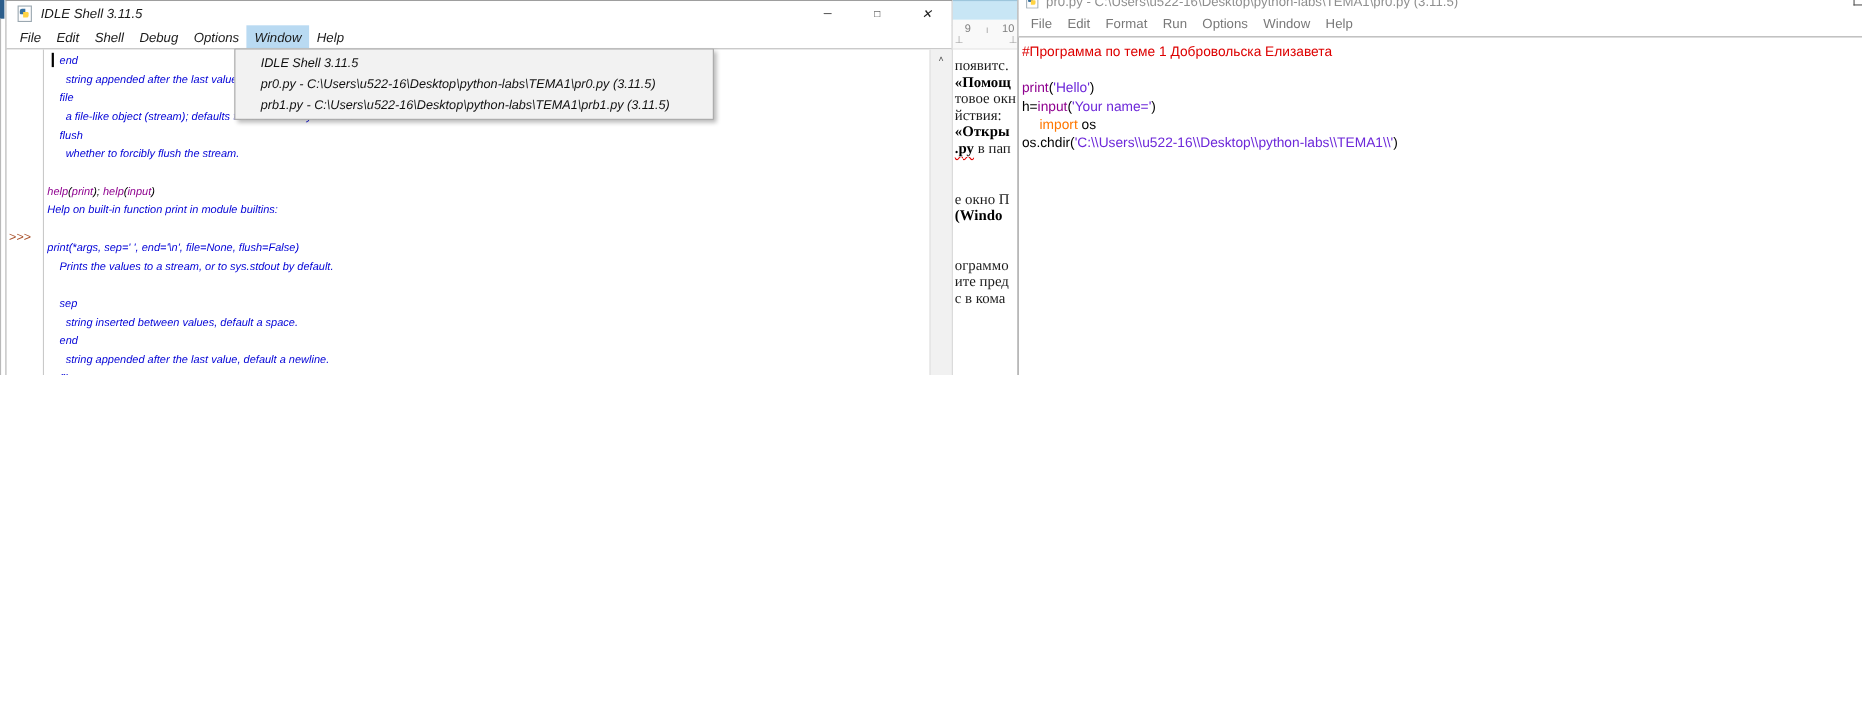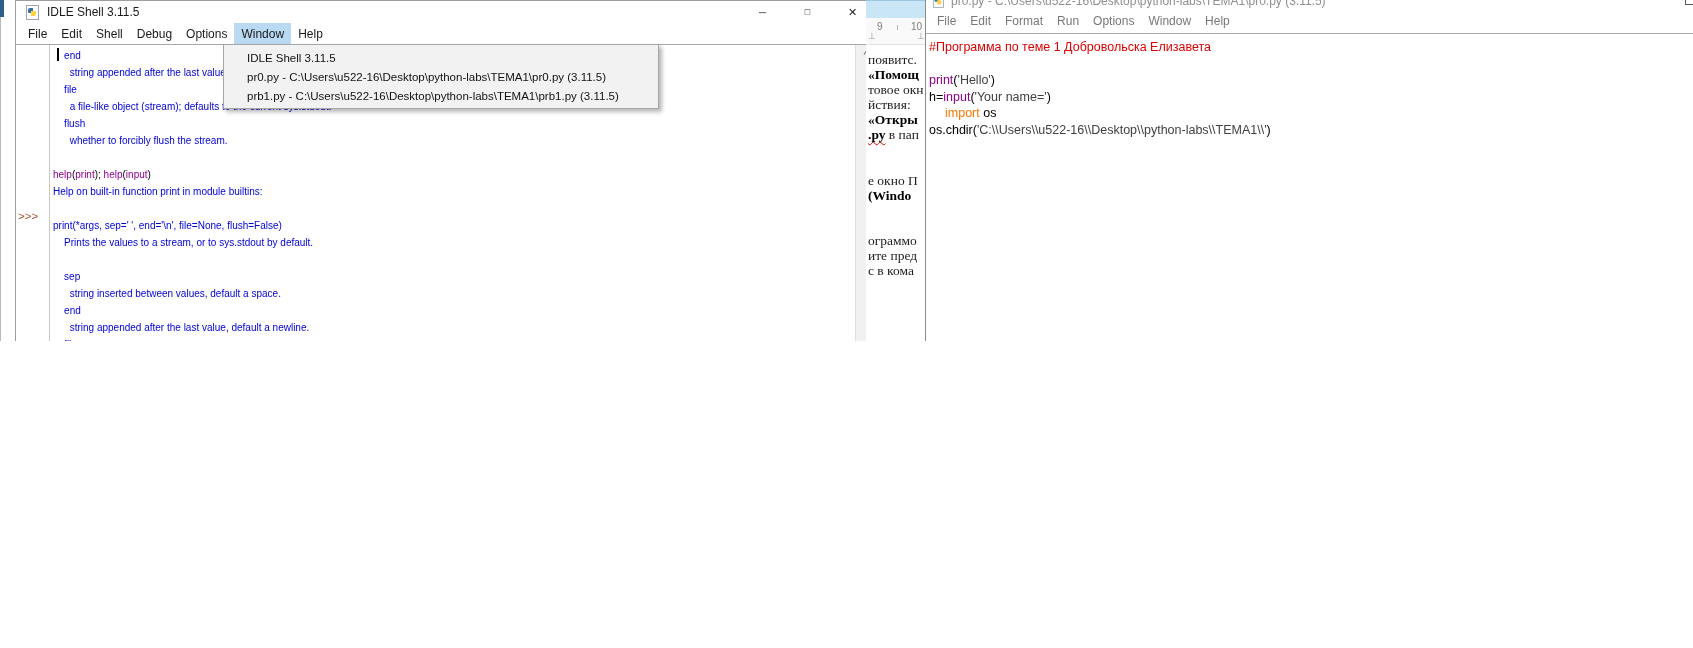--- a/index.html
+++ b/index.html
@@ -6,21 +6,21 @@
   .screen{position:relative;width:1693px;height:648px;background:#ffffff;overflow:hidden;
           font-family:"Liberation Sans",sans-serif;-webkit-font-smoothing:antialiased;}
   .clip{position:absolute;left:0;top:0;width:1693px;height:341px;overflow:hidden;}
 
   
   .artifact-blue{position:absolute;left:0;top:0;width:4px;height:17px;background:#2d5e8b;}
   .artifact-line{position:absolute;left:0;top:17px;width:1px;height:324px;background:#b9b9b9;}
 
   
   .win{position:absolute;top:0;background:#fff;box-sizing:border-box;}
-  .shell{left:15px;width:861px;height:400px;border:1px solid #9e9e9e;border-bottom:none;}
+  .shell{left:5px;width:861px;height:400px;border:1px solid #9e9e9e;border-bottom:none;font-style:italic;}
 
   .titlebar{position:relative;height:22px;background:#fff;display:flex;align-items:center;}
   .pyicon{position:relative;width:14px;height:14px;margin-left:9px;flex:0 0 auto;}
   .pyicon .pg{position:absolute;left:1px;top:0;width:11px;height:13px;background:#fdfdfd;border:1px solid #9aa7b0;}
   .pyicon .b{position:absolute;left:3px;top:3px;width:5px;height:5px;background:#3670a0;border-radius:2px 0 0 1px;}
   .pyicon .y{position:absolute;left:6px;top:6px;width:5px;height:5px;background:#ffd343;border-radius:0 1px 2px 0;}
   .title{margin-left:8px;font-size:12px;color:#1a1a1a;white-space:nowrap;}
   .controls{position:absolute;right:0;top:0;height:22px;display:flex;}
   .ctl{width:45px;height:22px;display:flex;align-items:center;justify-content:center;
        font-size:10px;color:#222;cursor:default;}
@@ -33,21 +33,21 @@
 
   
   .shell-body{position:absolute;left:0;top:44px;right:0;bottom:0;background:#fff;}
   .gutter-line{position:absolute;left:33px;top:0;bottom:0;width:1px;background:#c9c9c9;}
   .prompt{position:absolute;left:2px;top:165px;font-size:11.5px;color:#a9512b;white-space:pre;}
   .cursor{position:absolute;left:41px;top:3px;width:2px;height:13px;background:#000;}
   .slines{position:absolute;left:37px;top:2px;font-size:10px;--lh:17px;line-height:17px;}
   .tline{height:var(--lh);white-space:pre;}
   .c-blue{color:#0000d6;}
   .c-purple{color:#8f008f;}
-  .c-green{color:#404040;}
+  .c-green{color:#6d28d9;}
   .c-orange{color:#ff7700;padding-left:16px;}
   .c-red{color:#dd0000;}
   .c-black{color:#000;}
 
   .scrollbar{position:absolute;right:0;top:0;bottom:0;width:19px;background:#f1f1f1;border-left:1px solid #dedede;}
   .sb-up{position:absolute;left:0;top:0;width:19px;height:17px;display:flex;align-items:center;justify-content:center;
          font-size:8px;color:#505050;}
 
   
   .dropdown{position:absolute;left:207px;top:43px;width:436px;height:65px;background:#f2f2f2;

